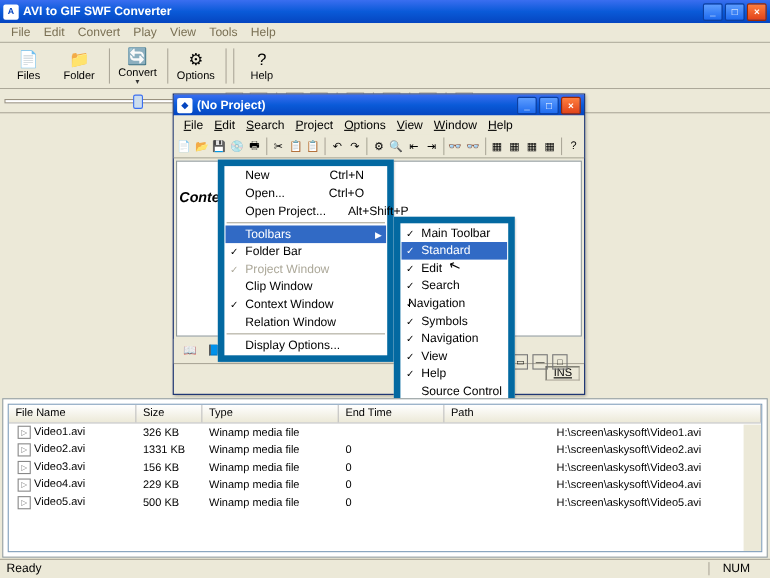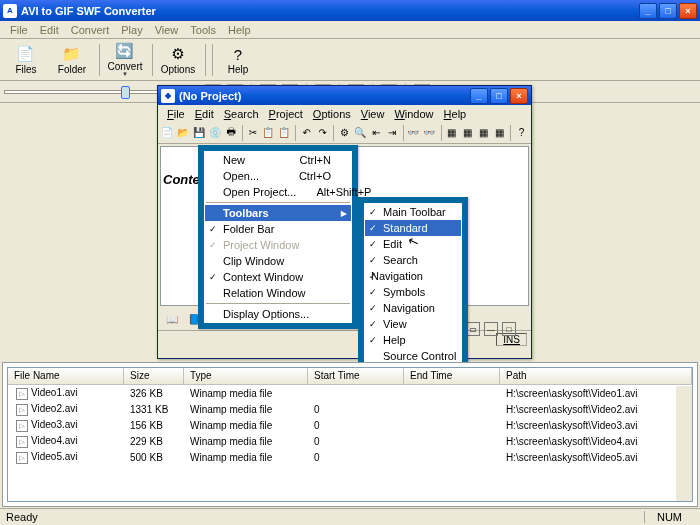--- a/index.html
+++ b/index.html
@@ -228,21 +228,21 @@
     <div class="item">
       <span style="margin-left:12px;">Open...</span>
       <span class="acc">Ctrl+O</span>
     </div>
     <div class="item">
       <span style="margin-left:12px;">Open Project...</span>
       <span class="acc">Alt+Shift+P</span>
     </div>
     <hr>
     <div class="item sel">
-      <span style="margin-left:12px;font-weight:bold;">Toolbars</span>
+      <span style="margin-left:12px;">Toolbars</span>
       <span class="arrow">▶</span>
     </div>
     <div class="item">
       <span class="chk">✓</span>
       <span style="margin-left:12px;">Folder Bar</span>
     </div>
     <div class="item disabled">
       <span class="chk">✓</span>
       <span style="margin-left:12px;">Project Window</span>
     </div>
@@ -308,21 +308,20 @@
   </div>
 
 <span class="cursor">↖</span>
 
 <div class="list-area">
   <div class="inner">
     <div class="list-headers" id="flh">
         <div class="cell c1">File Name</div>
         <div class="cell c2">Size</div>
         <div class="cell c3">Type</div>
-        <div class="cell c4">Start Time</div>
         <div class="cell c5">End Time</div>
         <div class="cell c6">Path</div>
       </div>
     <div id="flrows">
         <div class="row">
           <div class="cell c1"><span class="fileicon">▷</span>Video1.avi</div>
           <div class="cell c2">326 KB</div>
           <div class="cell c3">Winamp media file</div>
           <div class="cell c4"></div>
           <div class="cell c5"></div>

